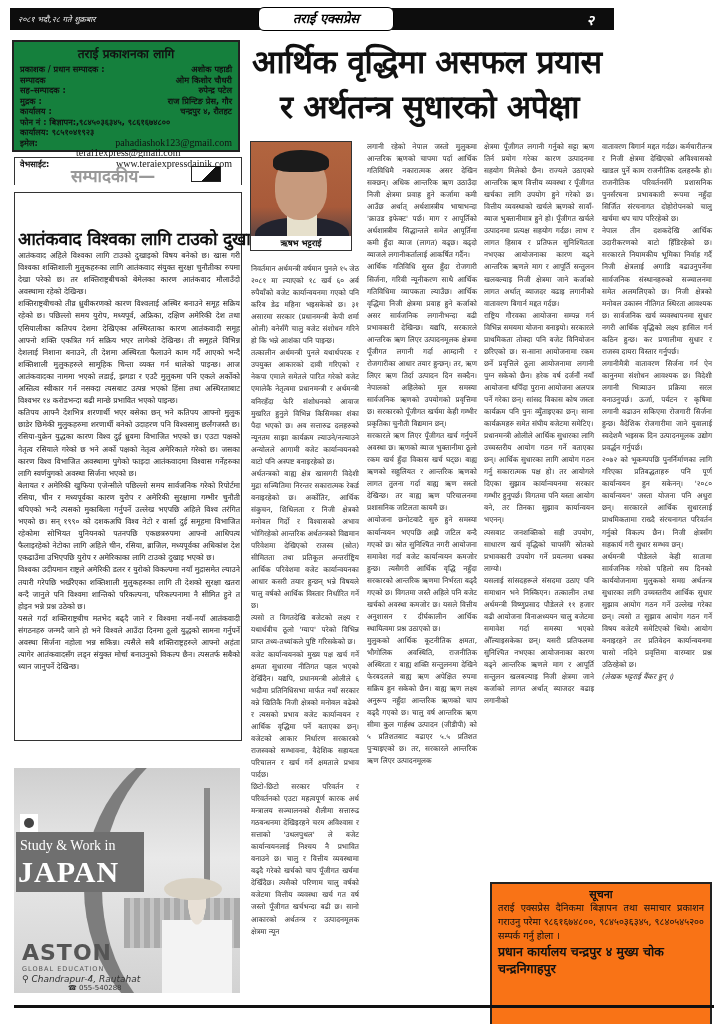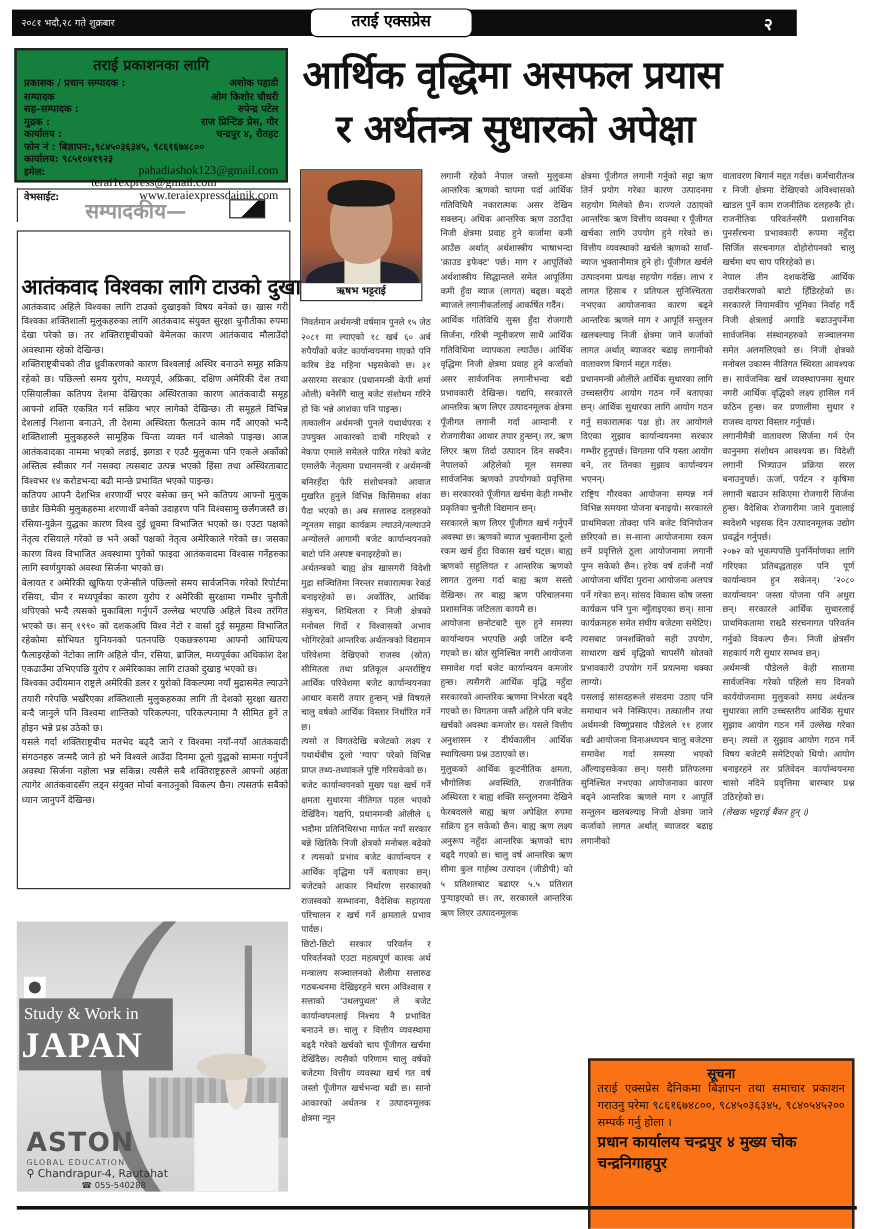--- a/index.html
+++ b/index.html
@@ -1,20 +1,20 @@
 <!DOCTYPE html>
 <html><head>
 <meta charset="utf-8">
 <style>
   * { box-sizing: border-box; margin: 0; padding: 0; }
   html, body { width: 724px; height: 1024px; background: #ffffff; overflow: hidden; }
   body { font-family: "DejaVu Sans", sans-serif; color: #111; position: relative; }
 
   
-  .topbar { position: absolute; left: 10px; top: 8px; width: 654px; height: 22px; background: #0d0d0d; color: #fff; }
+  .topbar { position: absolute; left: 10px; top: 8px; width: 604px; height: 22px; background: #0d0d0d; color: #fff; font-style: italic; }
   .topbar .date { position: absolute; left: 8px; top: 5px; font-size: 8px; color: #eee; }
   .topbar .brand { position: absolute; left: 248px; top: -1px; width: 136px; height: 24px; background: #fff; color: #000; border: 1px solid #000; border-radius: 6px; text-align: center; font-size: 13px; font-weight: bold; line-height: 22px; }
   .topbar .pageno { position: absolute; right: 20px; top: 2px; font-size: 14px; font-weight: bold; color: #fff; }
 
   
   .imprint { position: absolute; left: 12px; top: 40px; width: 228px; height: 112px; background: #15803d; border: 2px solid #222; padding: 3px 6px; font-size: 8.2px; font-weight: bold; }
   .imprint .ititle { text-align: center; font-size: 12px; font-weight: bold; margin-bottom: 2px; }
   .imprint .row { display: flex; justify-content: space-between; height: 10.5px; line-height: 10.5px; white-space: nowrap; }
   .imprint .row .v { text-align: right; }
   .imprint .mail { font-family: "Liberation Serif", serif; font-weight: normal; font-size: 10px; }
@@ -36,21 +36,21 @@
   .ad .dot::after { content: ""; position: absolute; left: 4px; top: 4px; width: 10px; height: 10px; border-radius: 50%; background: #444; }
   .ad .panel { position: absolute; left: 2px; top: 64px; width: 128px; height: 60px; background: #6f6f6f; }
   .ad .t1 { position: absolute; left: 6px; top: 70px; color: #fff; font-family: "Liberation Serif", serif; font-size: 14px; }
   .ad .t2 { position: absolute; left: 4px; top: 87px; color: #fff; font-family: "Liberation Serif", serif; font-weight: bold; font-size: 30px; letter-spacing: 1px; }
   .ad .tower { position: absolute; left: 190px; top: 20px; width: 6px; height: 110px; background: #8a8a8a; }
   .ad .city { position: absolute; left: 110px; top: 130px; width: 116px; height: 50px; background: repeating-linear-gradient(90deg, #aaa 0 6px, #c4c4c4 6px 10px); }
   .ad .girl { position: absolute; left: 148px; top: 112px; width: 70px; height: 113px; background: radial-gradient(ellipse at 50% 18%, #e8e0d6 0 18%, transparent 19%), linear-gradient(180deg, transparent 0 35%, #f3f3f3 35% 100%); }
   .ad .hat { position: absolute; left: 150px; top: 110px; width: 58px; height: 22px; border-radius: 50%; background: #d9d2c4; }
   .ad .logo { position: absolute; left: 8px; top: 172px; font-size: 22px; font-weight: bold; color: #555; letter-spacing: 1px; }
   .ad .sub { position: absolute; left: 8px; top: 197px; font-size: 6.5px; color: #555; letter-spacing: 1px; }
-  .ad .addr { position: absolute; left: 8px; top: 206px; font-size: 9px; color: #333; }
+  .ad .addr { position: absolute; left: 8px; top: 206px; font-size: 9px; color: #333; font-style: italic; }
   .ad .ph1 { position: absolute; left: 54px; top: 216px; font-size: 7px; color: #333; }
   .bottom-rule { position: absolute; left: 14px; top: 1005px; width: 700px; height: 3px; background: #111; }
 
   
   .headline { position: absolute; left: 252px; top: 40px; width: 470px; font-size: 32px; font-weight: bold; line-height: 45px; letter-spacing: -0.5px; }
   .headline .l2 { padding-left: 28px; }
 
   
   .photo { position: absolute; left: 250px; top: 141px; width: 102px; height: 110px; background: linear-gradient(180deg, #b2653f 0%, #a85a3a 60%, #3a3a46 100%); border: 1px solid #333; overflow: hidden; }
   .photo .face { position: absolute; left: 24px; top: 14px; width: 52px; height: 64px; border-radius: 45%; background: #c79a7d; }
@@ -180,22 +180,22 @@
 </div>
 <div class="col c2">
   <p>लगानी रहेको नेपाल जस्तो मुलुकमा आन्तरिक ऋणको चापमा पर्दा आर्थिक गतिविधिमै नकारात्मक असर देखिन सक्छन्। अधिक आन्तरिक ऋण उठाउँदा निजी क्षेत्रमा प्रवाह हुने कर्जामा कमी आउँछ अर्थात् अर्थशास्त्रीय भाषाभन्दा 'क्राउड इफेक्ट' पर्छ। माग र आपूर्तिको अर्थशास्त्रीय सिद्धान्तले समेत आपूर्तिमा कमी हुँदा ब्याज (लागत) बढ्छ। बढ्दो ब्याजले लगानीकर्तालाई आकर्षित गर्दैन।</p>
   <p>आर्थिक गतिविधि सुस्त हुँदा रोजगारी सिर्जना, गरिबी न्यूनीकरण साथै आर्थिक गतिविधिमा व्यापकता ल्याउँछ। आर्थिक वृद्धिमा निजी क्षेत्रमा प्रवाह हुने कर्जाको असर सार्वजनिक लगानीभन्दा बढी प्रभावकारी देखिन्छ। यद्यपि, सरकारले आन्तरिक ऋण लिएर उत्पादनमूलक क्षेत्रमा पूँजीगत लगानी गर्दा आम्दानी र रोजगारीका आधार तयार हुन्छन्। तर, ऋण लिएर ऋण तिर्दा उत्पादन दिन सक्दैन। नेपालको अहिलेको मूल समस्या सार्वजनिक ऋणको उपयोगको प्रवृत्तिमा छ। सरकारको पूँजीगत खर्चमा केही गम्भीर प्रकृतिका चुनौती विद्यमान छन्।</p>
   <p>सरकारले ऋण लिएर पूँजीगत खर्च गर्नुपर्ने अवस्था छ। ऋणको ब्याज भुक्तानीमा ठूलो रकम खर्च हुँदा विकास खर्च घट्छ। बाह्य ऋणको सहुलियत र आन्तरिक ऋणको लागत तुलना गर्दा बाह्य ऋण सस्तो देखिन्छ। तर बाह्य ऋण परिचालनमा प्रशासनिक जटिलता कायमै छ।</p>
   <p>आयोजना छनोटबाटै सुरु हुने समस्या कार्यान्वयन भएपछि अझै जटिल बन्दै गएको छ। स्रोत सुनिश्चित नगरी आयोजना समावेश गर्दा बजेट कार्यान्वयन कमजोर हुन्छ। त्यसैगरी आर्थिक वृद्धि नहुँदा सरकारको आन्तरिक ऋणमा निर्भरता बढ्दै गएको छ। विगतमा जस्तै अहिले पनि बजेट खर्चको अवस्था कमजोर छ। यसले वित्तीय अनुशासन र दीर्घकालीन आर्थिक स्थायित्वमा प्रश्न उठाएको छ।</p>
   <p>मुलुकको आर्थिक कूटनीतिक क्षमता, भौगोलिक अवस्थिति, राजनीतिक अस्थिरता र बाह्य शक्ति सन्तुलनमा देखिने फेरबदलले बाह्य ऋण अपेक्षित रुपमा सक्रिय हुन सकेको छैन। बाह्य ऋण लक्ष्य अनुरूप नहुँदा आन्तरिक ऋणको चाप बढ्दै गएको छ। चालु वर्ष आन्तरिक ऋण सीमा कुल गार्हस्थ उत्पादन (जीडीपी) को ५ प्रतिशतबाट बढाएर ५.५ प्रतिशत पुर्‍याइएको छ। तर, सरकारले आन्तरिक ऋण लिएर उत्पादनमूलक</p>
 </div>
 <div class="col c3">
   <p>क्षेत्रमा पूँजीगत लगानी गर्नुको सट्टा ऋण तिर्न प्रयोग गरेका कारण उत्पादनमा सहयोग मिलेको छैन। राज्यले उठाएको आन्तरिक ऋण वित्तीय व्यवस्था र पूँजीगत खर्चका लागि उपयोग हुने गरेको छ। वित्तीय व्यवस्थाको खर्चले ऋणको सावाँ-ब्याज भुक्तानीमात्र हुने हो। पूँजीगत खर्चले उत्पादनमा प्रत्यक्ष सहयोग गर्दछ। लाभ र लागत हिसाब र प्रतिफल सुनिश्चितता नभएका आयोजनाका कारण बढ्ने आन्तरिक ऋणले माग र आपूर्ति सन्तुलन खलबल्याइ निजी क्षेत्रमा जाने कर्जाको लागत अर्थात् ब्याजदर बढाइ लगानीको वातावरण बिगार्न मद्दत गर्दछ।</p>
+  <p>राष्ट्रिय गौरवका आयोजना सम्पन्न गर्न विभिन्न समयमा योजना बनाइयो। सरकारले प्राथमिकता तोक्दा पनि बजेट विनियोजन छरिएको छ। स-साना आयोजनामा रकम छर्ने प्रवृत्तिले ठूला आयोजनामा लगानी पुग्न सकेको छैन। हरेक वर्ष दर्जनौं नयाँ आयोजना थपिँदा पुराना आयोजना अलपत्र पर्ने गरेका छन्। सांसद विकास कोष जस्ता कार्यक्रम पनि पुनः ब्युँताइएका छन्। साना कार्यक्रमहरु समेत संघीय बजेटमा समेटिए।</p>
   <p>प्रधानमन्त्री ओलीले आर्थिक सुधारका लागि उच्चस्तरीय आयोग गठन गर्ने बताएका छन्। आर्थिक सुधारका लागि आयोग गठन गर्नु सकारात्मक पक्ष हो। तर आयोगले दिएका सुझाव कार्यान्वयनमा सरकार गम्भीर हुनुपर्छ। विगतमा पनि यस्ता आयोग बने, तर तिनका सुझाव कार्यान्वयन भएनन्।</p>
-  <p>राष्ट्रिय गौरवका आयोजना सम्पन्न गर्न विभिन्न समयमा योजना बनाइयो। सरकारले प्राथमिकता तोक्दा पनि बजेट विनियोजन छरिएको छ। स-साना आयोजनामा रकम छर्ने प्रवृत्तिले ठूला आयोजनामा लगानी पुग्न सकेको छैन। हरेक वर्ष दर्जनौं नयाँ आयोजना थपिँदा पुराना आयोजना अलपत्र पर्ने गरेका छन्। सांसद विकास कोष जस्ता कार्यक्रम पनि पुनः ब्युँताइएका छन्। साना कार्यक्रमहरु समेत संघीय बजेटमा समेटिए।</p>
   <p>त्यसबाट जनशक्तिको सही उपयोग, साधारण खर्च वृद्धिको चापसँगै स्रोतको प्रभावकारी उपयोग गर्ने प्रयत्नमा धक्का लाग्यो।</p>
   <p>यसलाई सांसदहरूले संसदमा उठाए पनि समाधान भने निस्किएन। तत्कालीन तथा अर्थमन्त्री विष्णुप्रसाद पौडेलले ११ हजार बढी आयोजना विनाअध्ययन चालु बजेटमा समावेश गर्दा समस्या भएको औँल्याइसकेका छन्। यसरी प्रतिफलमा सुनिश्चित नभएका आयोजनाका कारण बढ्ने आन्तरिक ऋणले माग र आपूर्ति सन्तुलन खलबल्याइ निजी क्षेत्रमा जाने कर्जाको लागत अर्थात् ब्याजदर बढाइ लगानीको</p>
 </div>
 <div class="col c4">
   <p>वातावरण बिगार्न मद्दत गर्दछ। कर्मचारीतन्त्र र निजी क्षेत्रमा देखिएको अविश्वासको खाडल पुर्ने काम राजनीतिक दलहरुकै हो। राजनीतिक परिवर्तनसँगै प्रशासनिक पुनर्संरचना प्रभावकारी रूपमा नहुँदा सिर्जित संरचनागत दोहोरोपनको चालु खर्चमा थप चाप परिरहेको छ।</p>
   <p>नेपाल तीन दशकदेखि आर्थिक उदारीकरणको बाटो हिँडिरहेको छ। सरकारले नियामकीय भूमिका निर्वाह गर्दै निजी क्षेत्रलाई अगाडि बढाउनुपर्नेमा सार्वजनिक संस्थानहरुको सञ्चालनमा समेत अलमलिएको छ। निजी क्षेत्रको मनोबल उकास्न नीतिगत स्थिरता आवश्यक छ। सार्वजनिक खर्च व्यवस्थापनमा सुधार नगरी आर्थिक वृद्धिको लक्ष्य हासिल गर्न कठिन हुन्छ। कर प्रणालीमा सुधार र राजस्व दायरा विस्तार गर्नुपर्छ।</p>
   <p>लगानीमैत्री वातावरण सिर्जना गर्न ऐन कानुनमा संशोधन आवश्यक छ। विदेशी लगानी भित्र्याउन प्रक्रिया सरल बनाउनुपर्छ। ऊर्जा, पर्यटन र कृषिमा लगानी बढाउन सकिएमा रोजगारी सिर्जना हुन्छ। वैदेशिक रोजगारीमा जाने युवालाई स्वदेशमै भइसक दिन उत्पादनमूलक उद्योग प्रवर्द्धन गर्नुपर्छ।</p>
   <p>२०७२ को भूकम्पपछि पुनर्निर्माणका लागि गरिएका प्रतिबद्धताहरु पनि पूर्ण कार्यान्वयन हुन सकेनन्। '२०८० कार्यान्वयन' जस्ता योजना पनि अधुरा छन्। सरकारले आर्थिक सुधारलाई प्राथमिकतामा राख्दै संरचनागत परिवर्तन गर्नुको विकल्प छैन। निजी क्षेत्रसँग सहकार्य गरी सुधार सम्भव छन्।</p>
   <p>अर्थमन्त्री पौडेलले केही सातामा सार्वजनिक गरेको पहिलो सय दिनको कार्ययोजनामा मुलुकको समग्र अर्थतन्त्र सुधारका लागि उच्चस्तरीय आर्थिक सुधार सुझाव आयोग गठन गर्ने उल्लेख गरेका छन्। त्यसो त सुझाव आयोग गठन गर्ने विषय बजेटमै समेटिएको थियो। आयोग बनाइरहने तर प्रतिवेदन कार्यान्वयनमा चासो नदिने प्रवृत्तिमा बारम्बार प्रश्न उठिरहेको छ।</p>
   <p class="sign">(लेखक भट्टराई बैंकर हुन् ।)</p>

